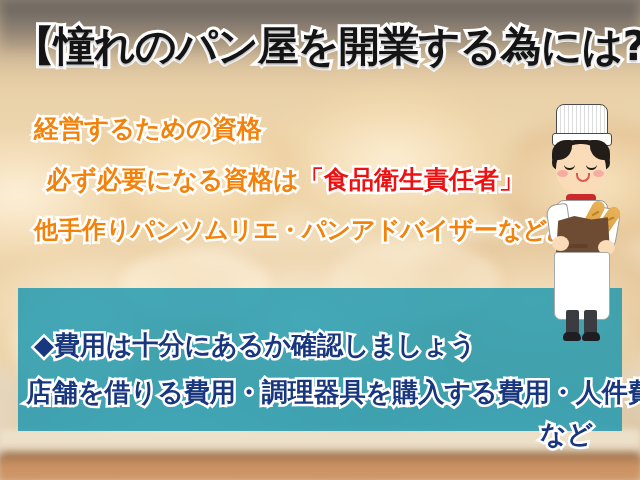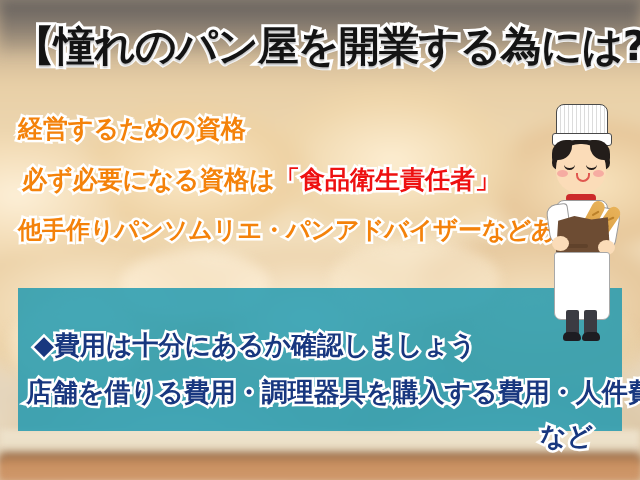--- a/index.html
+++ b/index.html
@@ -54,40 +54,40 @@
     font-size:41px;line-height:1;font-weight:700;letter-spacing:-1px;
     color:#141414;white-space:nowrap;
     -webkit-text-stroke:6px #ffffff;
     paint-order:stroke fill;
     text-shadow:0 2px 2px rgba(0,0,0,.25);
   }
 
   
   .line{
     position:absolute;white-space:nowrap;font-weight:700;line-height:1;
-    -webkit-text-stroke:5px #ffffff;paint-order:stroke fill;
+    -webkit-text-stroke:5px #ffffff;paint-order:stroke fill;margin-left:16px;
   }
   .line-1{left:18px;top:116px;font-size:25px;color:#f4820a;}
-  .line-2{left:22px;top:167px;font-size:25px;color:#f4820a;}
+  .line-2{left:30px;top:167px;font-size:25px;color:#f4820a;}
   .line-3{left:18px;top:218px;font-size:24px;color:#f4820a;}
   .hl-red{color:#ee1111;}
 
   
   .teal-box{
     position:absolute;left:18px;top:288px;width:604px;height:143px;
     background:rgba(22,150,175,.80);
   }
   .box-line{
     position:absolute;white-space:nowrap;font-weight:700;line-height:1;
     color:#18377f;
     -webkit-text-stroke:5px #ffffff;paint-order:stroke fill;margin-top:32px;
   }
   .box-line-1{left:34px;top:300px;font-size:26px;}
   .box-line-2{left:26px;top:347px;font-size:26px;}
-  .box-line-3{left:540px;top:391px;font-size:26px;}
+  .box-line-3{left:540px;top:391px;font-size:26px;font-family:Liberation Mono, monospace;}
 
   
   .baker{position:absolute;left:524px;top:104px;width:112px;height:238px;}
   .bk{position:absolute;}
   .hat{
     left:32px;top:0;width:50px;height:33px;
     background:
       repeating-linear-gradient(90deg,#ffffff 0 3px,#dcdcdc 3px 4px);
     border:1.5px solid #4a4a4a;border-radius:8px 8px 2px 2px;
   }

